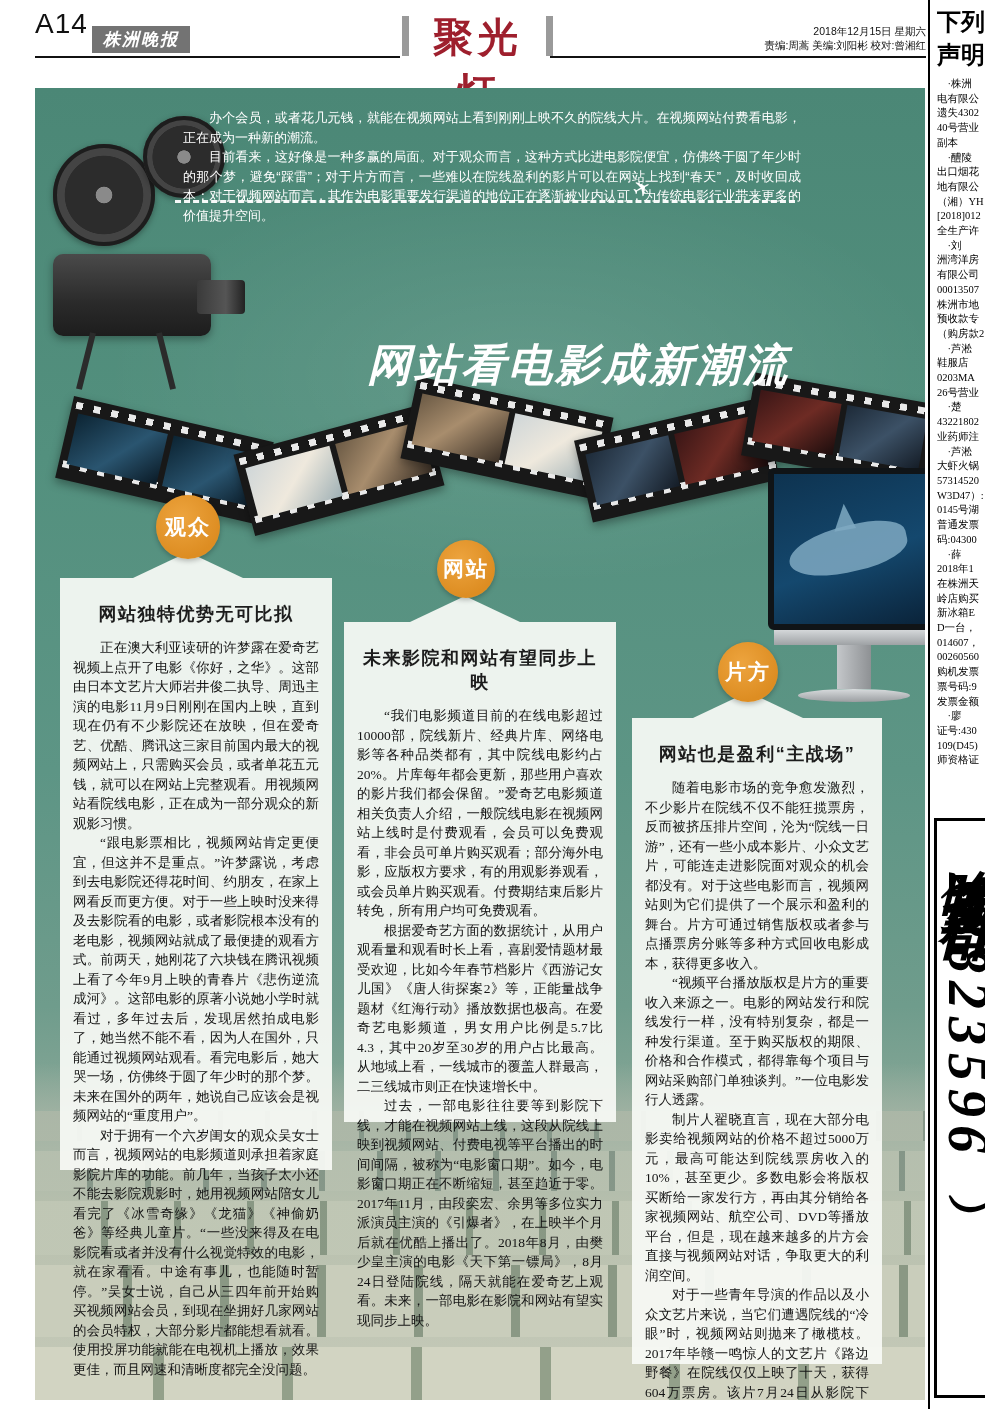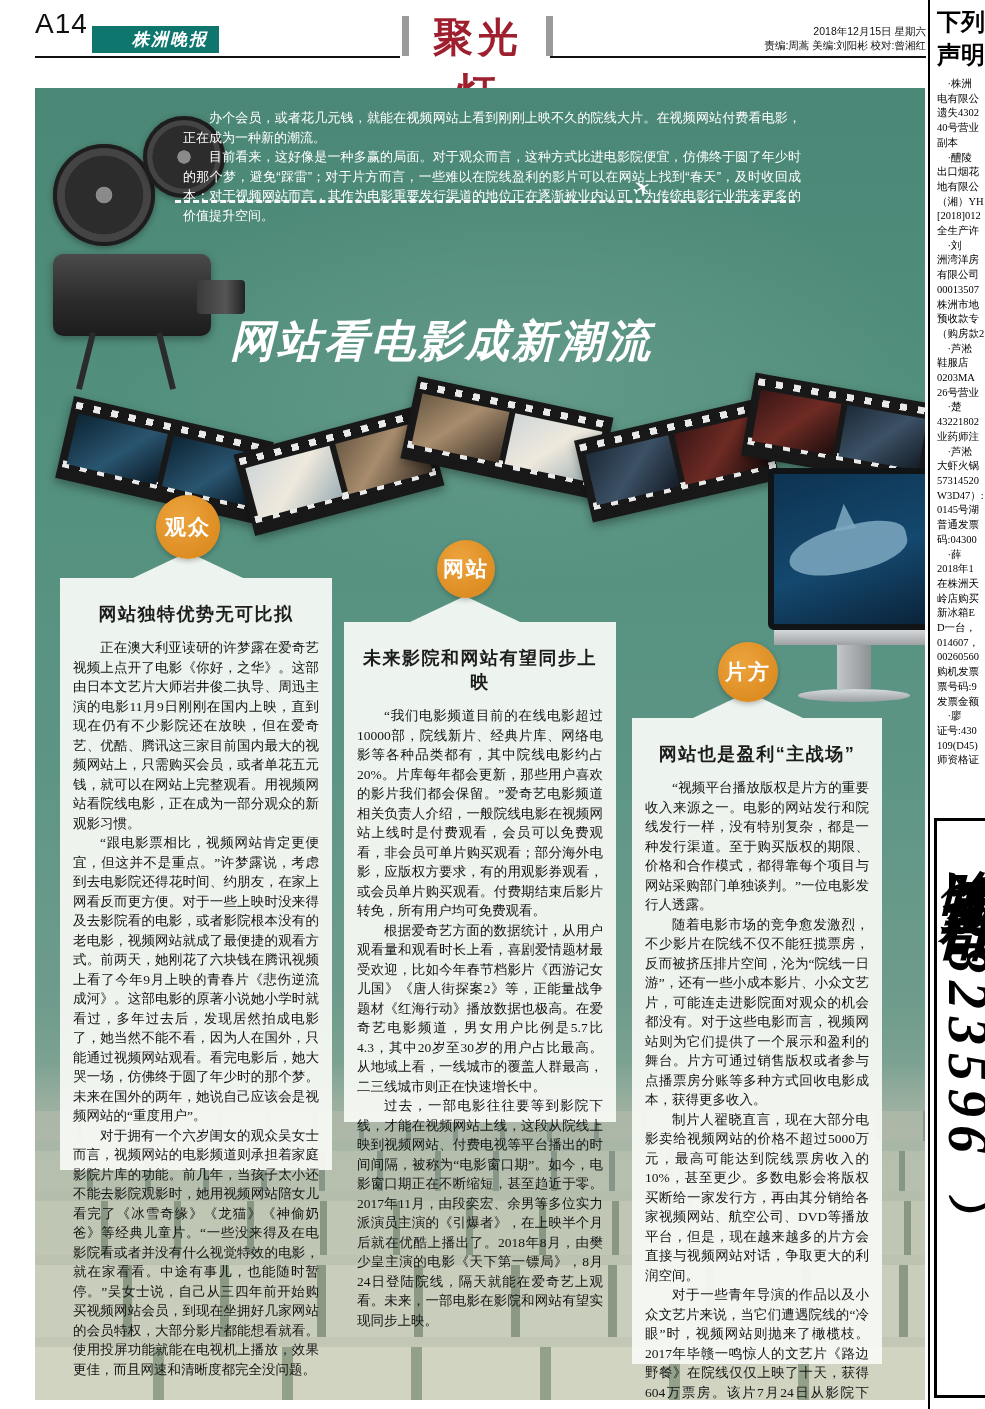--- a/index.html
+++ b/index.html
@@ -1,22 +1,22 @@
 <!DOCTYPE html>
 <html><head>
 <meta charset="utf-8">
 <style>
   html,body{margin:0;padding:0;background:#e9e9e9;}
   #page{position:relative;width:985px;height:1409px;background:#ffffff;overflow:hidden;
         font-family:"Liberation Sans","DejaVu Sans",sans-serif;}
   
   .pageno{position:absolute;left:35px;top:8px;font-size:28px;color:#111;letter-spacing:1px;}
-  .paperlogo{position:absolute;left:92px;top:26px;width:98px;height:27px;background:#0f766e;color:#fff;
+  .paperlogo{position:absolute;left:92px;top:26px;width:98px;height:27px;background:#737373;color:#fff;
              display:flex;align-items:center;justify-content:center;font-family:"Liberation Serif","DejaVu Serif",serif;
-             font-weight:bold;font-style:italic;font-size:17px;letter-spacing:2px;padding-left:29px;}
+             font-weight:bold;font-style:italic;font-size:17px;letter-spacing:2px;}
   .rule{position:absolute;height:2px;background:#111;}
   .rule-left{left:35px;top:56px;width:365px;}
   .rule-right{left:550px;top:56px;width:376px;}
   .secbar{position:absolute;top:16px;width:7px;height:40px;background:#9a9a9a;}
   .bar1{left:402px;} .bar2{left:546px;}
   .sectitle{position:absolute;left:412px;top:10px;width:132px;text-align:center;color:#9e1f2d;
             font-family:"Liberation Serif","DejaVu Serif",serif;font-weight:bold;font-size:40px;letter-spacing:5px;}
   .dateline{position:absolute;left:660px;top:24px;width:266px;text-align:right;font-size:10.5px;line-height:14px;color:#111;}
   
   #sidebar{position:absolute;left:928px;top:0;width:57px;height:1409px;border-left:2px solid #000;
@@ -34,21 +34,21 @@
           background:
             radial-gradient(ellipse 600px 300px at 55% 22%, rgba(255,255,255,0.10), rgba(255,255,255,0) 70%),
             linear-gradient(180deg,#4b8776 0%,#53907e 28%,#5d9585 52%,#6f9c8c 70%,#93ac9c 82%,#b2bcab 100%);}
   .intro{position:absolute;left:148px;top:20px;width:618px;color:#fff;font-size:13px;line-height:19.5px;
          text-align:justify;z-index:4;}
   .intro p{margin:0;text-indent:2em;}
   .dashline{position:absolute;left:140px;top:112px;width:620px;border-top:3px dashed rgba(255,255,255,0.95);z-index:4;}
   .plane{position:absolute;left:598px;top:88px;color:#fff;font-size:22px;transform:rotate(-28deg);z-index:5;}
   .headline{position:absolute;left:195px;top:142px;width:560px;text-align:center;color:#fff;z-index:4;
             font-weight:900;font-size:80px;letter-spacing:1px;font-family:"Liberation Sans","DejaVu Sans",sans-serif;}
-  .subhead{position:absolute;left:195px;top:224px;width:560px;text-align:left;color:#fff;z-index:4;
+  .subhead{position:absolute;left:195px;top:248px;width:560px;text-align:right;color:#fff;z-index:4;
            font-family:"Liberation Serif","DejaVu Serif",serif;font-weight:bold;font-style:italic;
            font-size:44px;letter-spacing:3px;}
   
   .reel{position:absolute;border-radius:50%;z-index:2;
         background:radial-gradient(circle,#8a8a8a 0 11%,#2c2c2c 12% 54%,#444 55% 70%,#232323 71% 100%);
         box-shadow:inset 0 0 0 4px #1d1d1d, 0 2px 6px rgba(0,0,0,0.35);}
   .reel1{left:18px;top:56px;width:102px;height:102px;}
   .reel2{left:108px;top:28px;width:82px;height:82px;}
   .projbody{position:absolute;left:18px;top:166px;width:158px;height:82px;border-radius:10px;z-index:2;
             background:linear-gradient(180deg,#4a4a4a,#2a2a2a 60%,#1d1d1d);box-shadow:0 3px 8px rgba(0,0,0,0.35);}
@@ -206,22 +206,22 @@
       <h3>未来影院和网站有望同步上映</h3>
       <div>
           <p class="col-p">“我们电影频道目前的在线电影超过10000部，院线新片、经典片库、网络电影等各种品类都有，其中院线电影约占20%。片库每年都会更新，那些用户喜欢的影片我们都会保留。”爱奇艺电影频道相关负责人介绍，一般院线电影在视频网站上线时是付费观看，会员可以免费观看，非会员可单片购买观看；部分海外电影，应版权方要求，有的用观影券观看，或会员单片购买观看。付费期结束后影片转免，所有用户均可免费观看。</p>
           <p class="col-p">根据爱奇艺方面的数据统计，从用户观看量和观看时长上看，喜剧爱情题材最受欢迎，比如今年春节档影片《西游记女儿国》《唐人街探案2》等，正能量战争题材《红海行动》播放数据也极高。在爱奇艺电影频道，男女用户比例是5.7比4.3，其中20岁至30岁的用户占比最高。从地域上看，一线城市的覆盖人群最高，二三线城市则正在快速增长中。</p>
           <p class="col-p">过去，一部电影往往要等到影院下线，才能在视频网站上线，这段从院线上映到视频网站、付费电视等平台播出的时间间隔，被称为“电影窗口期”。如今，电影窗口期正在不断缩短，甚至趋近于零。2017年11月，由段奕宏、余男等多位实力派演员主演的《引爆者》，在上映半个月后就在优酷上播出了。2018年8月，由樊少皇主演的电影《天下第一镖局》，8月24日登陆院线，隔天就能在爱奇艺上观看。未来，一部电影在影院和网站有望实现同步上映。</p>
         </div>
     </div>
     <div class="card card3">
       <h3>网站也是盈利“主战场”</h3>
       <div>
+          <p class="col-p">随着电影市场的竞争愈发激烈，不少影片在院线不仅不能狂揽票房，反而被挤压排片空间，沦为“院线一日游”，还有一些小成本影片、小众文艺片，可能连走进影院面对观众的机会都没有。对于这些电影而言，视频网站则为它们提供了一个展示和盈利的舞台。片方可通过销售版权或者参与点播票房分账等多种方式回收电影成本，获得更多收入。</p>
           <p class="col-p">“视频平台播放版权是片方的重要收入来源之一。电影的网站发行和院线发行一样，没有特别复杂，都是一种发行渠道。至于购买版权的期限、价格和合作模式，都得靠每个项目与网站采购部门单独谈判。”一位电影发行人透露。</p>
-          <p class="col-p">随着电影市场的竞争愈发激烈，不少影片在院线不仅不能狂揽票房，反而被挤压排片空间，沦为“院线一日游”，还有一些小成本影片、小众文艺片，可能连走进影院面对观众的机会都没有。对于这些电影而言，视频网站则为它们提供了一个展示和盈利的舞台。片方可通过销售版权或者参与点播票房分账等多种方式回收电影成本，获得更多收入。</p>
           <p class="col-p">制片人翟晓直言，现在大部分电影卖给视频网站的价格不超过5000万元，最高可能达到院线票房收入的10%，甚至更少。多数电影会将版权买断给一家发行方，再由其分销给各家视频网站、航空公司、DVD等播放平台，但是，现在越来越多的片方会直接与视频网站对话，争取更大的利润空间。</p>
           <p class="col-p">对于一些青年导演的作品以及小众文艺片来说，当它们遭遇院线的“冷眼”时，视频网站则抛来了橄榄枝。2017年毕赣一鸣惊人的文艺片《路边野餐》在院线仅仅上映了十天，获得604万票房。该片7月24日从影院下线，第二天便在爱奇艺上线，通过付费播放的形式，只用了2天，就获得了400万的点击量。也许未来，视频网站才是中小成本影片的“主战场”。</p>
         </div>
 
     </div>
   </div>
 
   <div id="sidebar">
     <div class="sb-title">下列</div>
     <div class="sb-title">声明</div>

